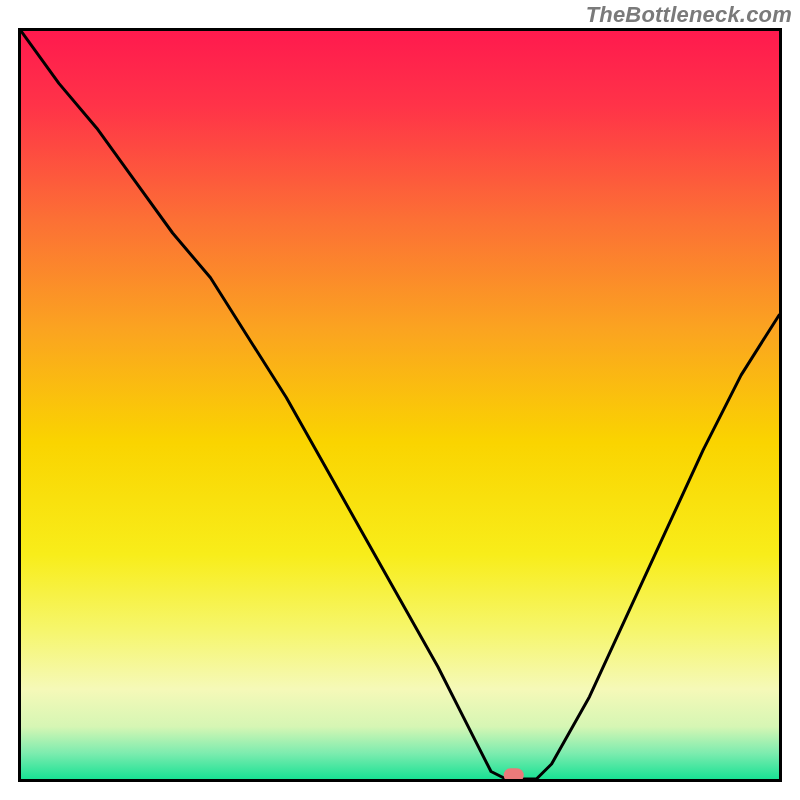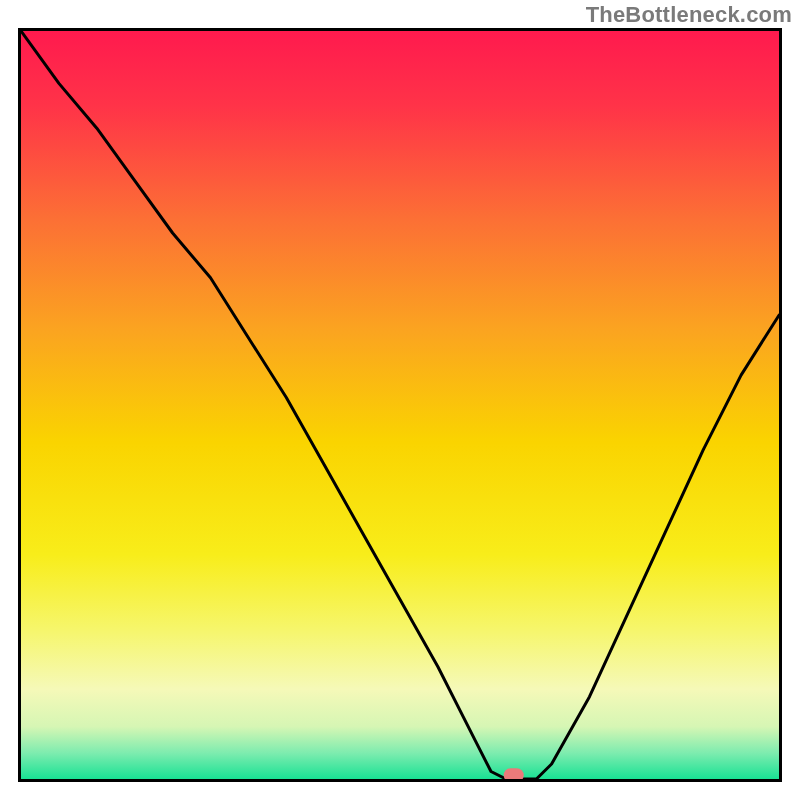--- a/index.html
+++ b/index.html
@@ -17,20 +17,21 @@
   }
   .watermark {
     position: absolute;
     top: 2px;
     right: 8px;
     font-size: 22px;
     font-weight: bold;
     color: #7a7a7a;
     letter-spacing: 0.2px;
     z-index: 10;
+    font-style: italic;
   }
   .plot-box {
     position: absolute;
     left: 18px;
     top: 28px;
     width: 764px;
     height: 754px;
     border: 3px solid #000;
     box-sizing: border-box;
     overflow: hidden;

